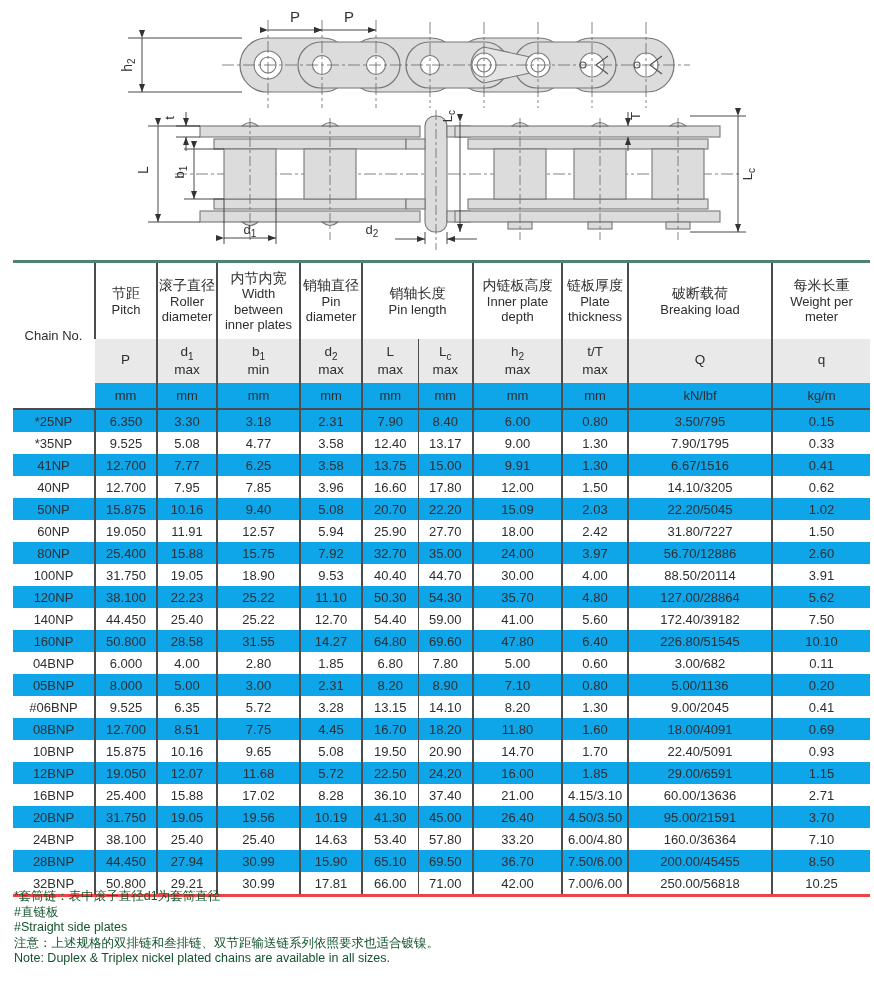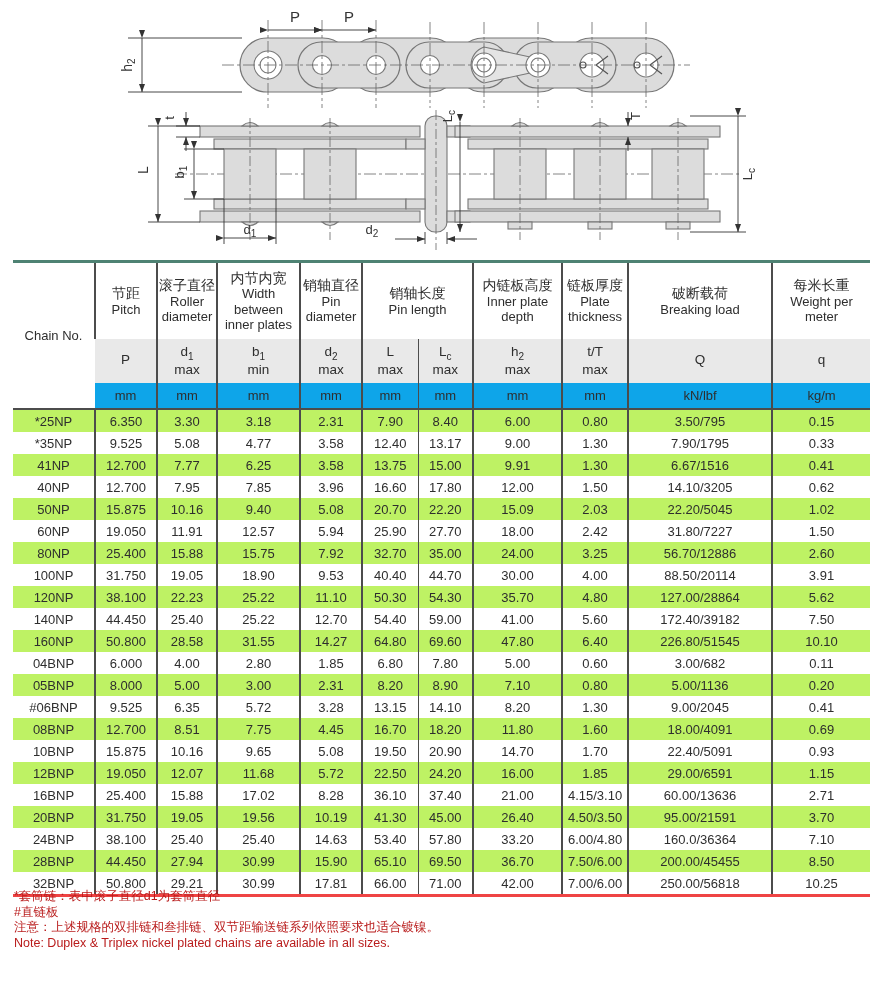--- a/index.html
+++ b/index.html
@@ -21,25 +21,25 @@
   #spec tbody td:nth-child(7){border-left-width:1px;}
   #spec thead{border-bottom:2px solid #4c4c4c;}
   #spec tbody tr:last-child td{border-bottom:3px solid #ef4444;}
   tr.name-row th{height:76px;font-size:13px;line-height:1.18;}
   tr.name-row .cn{font-size:14px;}
   th.chain-th{font-size:14px;background:#fff;}
   tr.sym-row th{height:44px;background:#e9e9e9;font-size:13.5px;line-height:1.2;}
   tr.sym-row sub{font-size:10px;}
   tr.unit-row th{height:25px;font-size:13px;background:#0ea5e9;}
   #spec tbody td{height:22px;font-size:13px;}
-  #spec tbody tr.stripe{background:#bef264;}
+  #spec tbody tr.stripe{background:#0ea5e9;}
   #spec tbody td:first-child{font-size:13px;}
 
   
-  .notes{position:absolute;left:14px;top:889px;width:850px;font-size:12.5px;line-height:15.6px;color:#b91c1c;}
+  .notes{position:absolute;left:14px;top:889px;width:850px;font-size:12.5px;line-height:15.6px;color:#14532d;}
   .notes div{white-space:nowrap;}
   .notes div.indent{padding-left:36px;}
 </style>
 </head>
 <body>
 
 <div class="sheet">
 
   <svg class="draw1" width="874" height="112" viewBox="0 0 874 112">
     <defs>
@@ -401,21 +401,21 @@
           </tr>
           <tr class="stripe">
             <td>80NP</td>
             <td>25.400</td>
             <td>15.88</td>
             <td>15.75</td>
             <td>7.92</td>
             <td>32.70</td>
             <td>35.00</td>
             <td>24.00</td>
-            <td>3.25</td>
+            <td>3.97</td>
             <td>56.70/12886</td>
             <td>2.60</td>
           </tr>
           <tr>
             <td>100NP</td>
             <td>31.750</td>
             <td>19.05</td>
             <td>18.90</td>
             <td>9.53</td>
             <td>40.40</td>
@@ -607,17 +607,18 @@
             <td>250.00/56818</td>
             <td>10.25</td>
           </tr>
         </tbody>
     </table>
   </div>
 
   <div class="notes">
       <div>*套筒链：表中滚子直径d1为套筒直径</div>
       <div>#直链板</div>
+      <div>#Straight side plates</div>
       <div>注意：上述规格的双排链和叁排链、双节距输送链系列依照要求也适合镀镍。</div>
       <div>Note:  Duplex &amp; Triplex nickel plated chains are available in all sizes.</div>
     </div>
 
 </div>
 
 </body></html>

